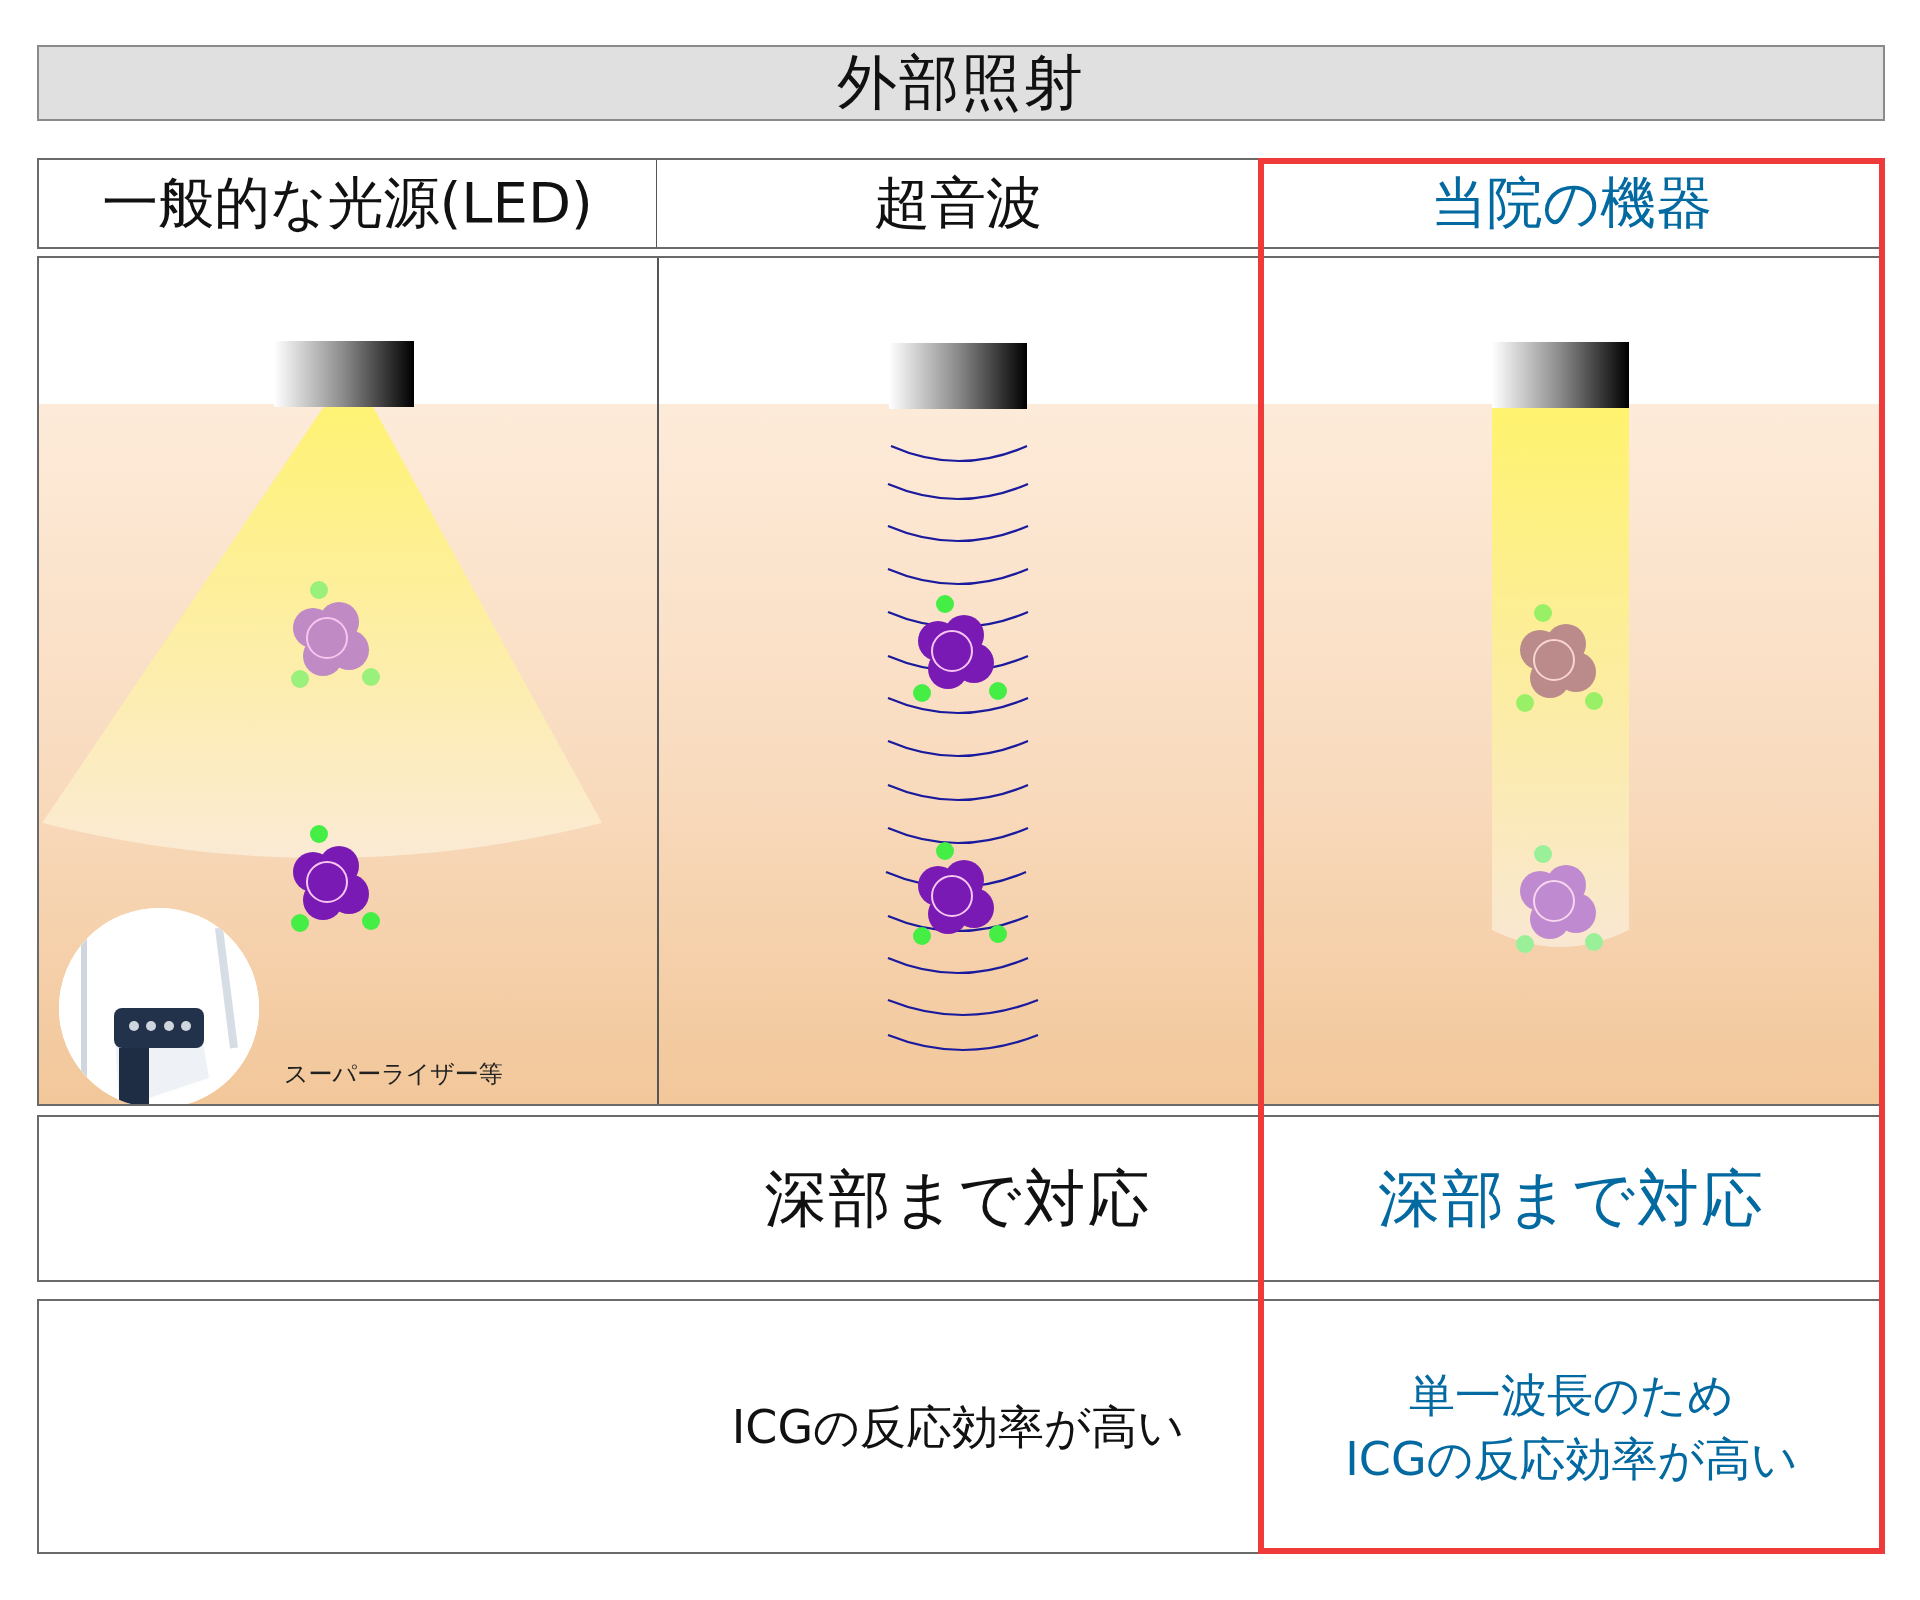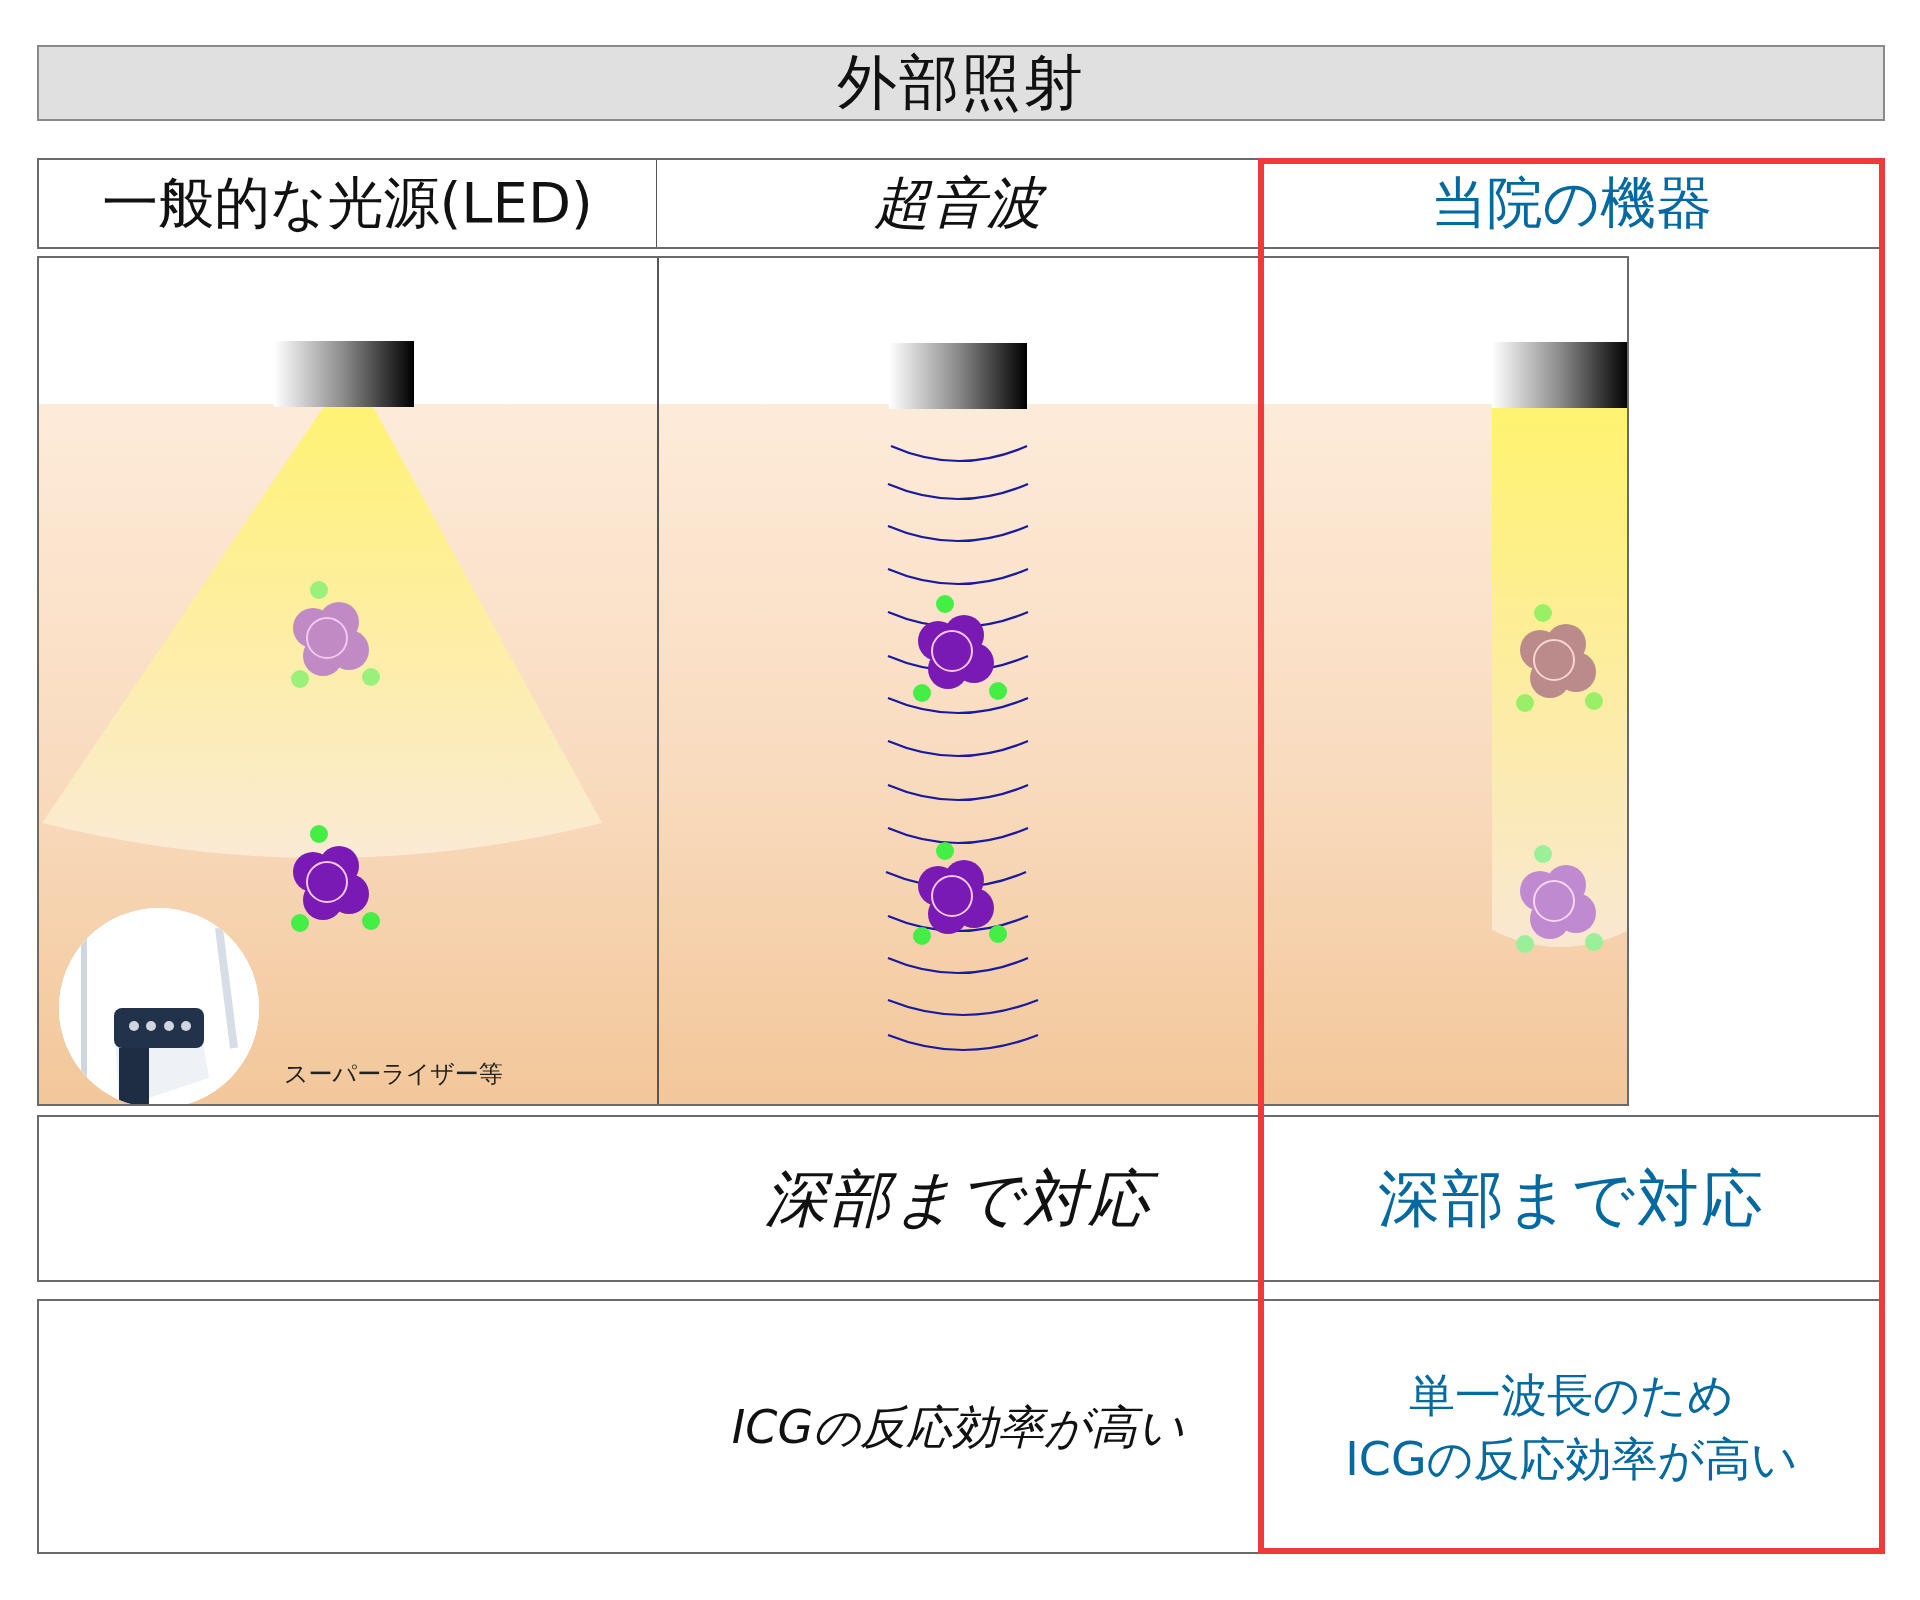--- a/index.html
+++ b/index.html
@@ -7,29 +7,29 @@
          font-family: "DejaVu Sans", "Liberation Sans", sans-serif; color: #111; }
   .abs { position: absolute; box-sizing: border-box; }
   .title-box { left: 37px; top: 45px; width: 1848px; height: 76px;
                background: #e0e0e0; border: 2px solid #8a8a8a;
                display: flex; align-items: center; justify-content: center;
                font-size: 60px; letter-spacing: 2px; }
   .row { left: 37px; width: 1848px; border: 2px solid #6a6a6a; background: #fff; }
   .cell { position: absolute; top: 0; bottom: 0; display: flex; align-items: center;
           justify-content: center; text-align: center; box-sizing: border-box; }
   .c1 { left: 0; width: 618px; border-right: 1.5px solid #555; }
-  .c2 { left: 618px; width: 603px; border-right: 1.5px solid #555; font-style: italic; }
+  .c2 { left: 618px; width: 603px; border-right: 1.5px solid #555; }
   .c3 { left: 1221px; right: 0; }
   .hdr { font-size: 56px; align-items: center; }
   .big { font-size: 62px; letter-spacing: 2px; }
   .desc { font-size: 46px; line-height: 64px; }
   .red { color: #0369a1; }
   .red-frame { left: 1258px; top: 158px; width: 627px; height: 1396px;
                border: 6px solid #ef3a3a; pointer-events: none; }
-  .img-row { left: 37px; top: 256px; width: 1592px; height: 850px;
+  .img-row { left: 37px; top: 256px; width: 1848px; height: 850px;
              border: 2px solid #6a6a6a; background: #fff; overflow: hidden; }
   .skin { position: absolute; left: 0; right: 0; top: 146px; bottom: 0;
           background: linear-gradient(to bottom, #fdebd9 0%, #f9dcc0 50%, #f2c79a 100%); }
   .vdiv { position: absolute; top: 0; bottom: 0; width: 1.5px; background: #555; }
   .caption { position: absolute; font-size: 24px; color: #222; }
   .device-circle { position: absolute; border-radius: 50%; background: #fff; overflow: hidden; }
   svg { position: absolute; left: 0; top: 0; }
 </style>
 </head>
 <body>

